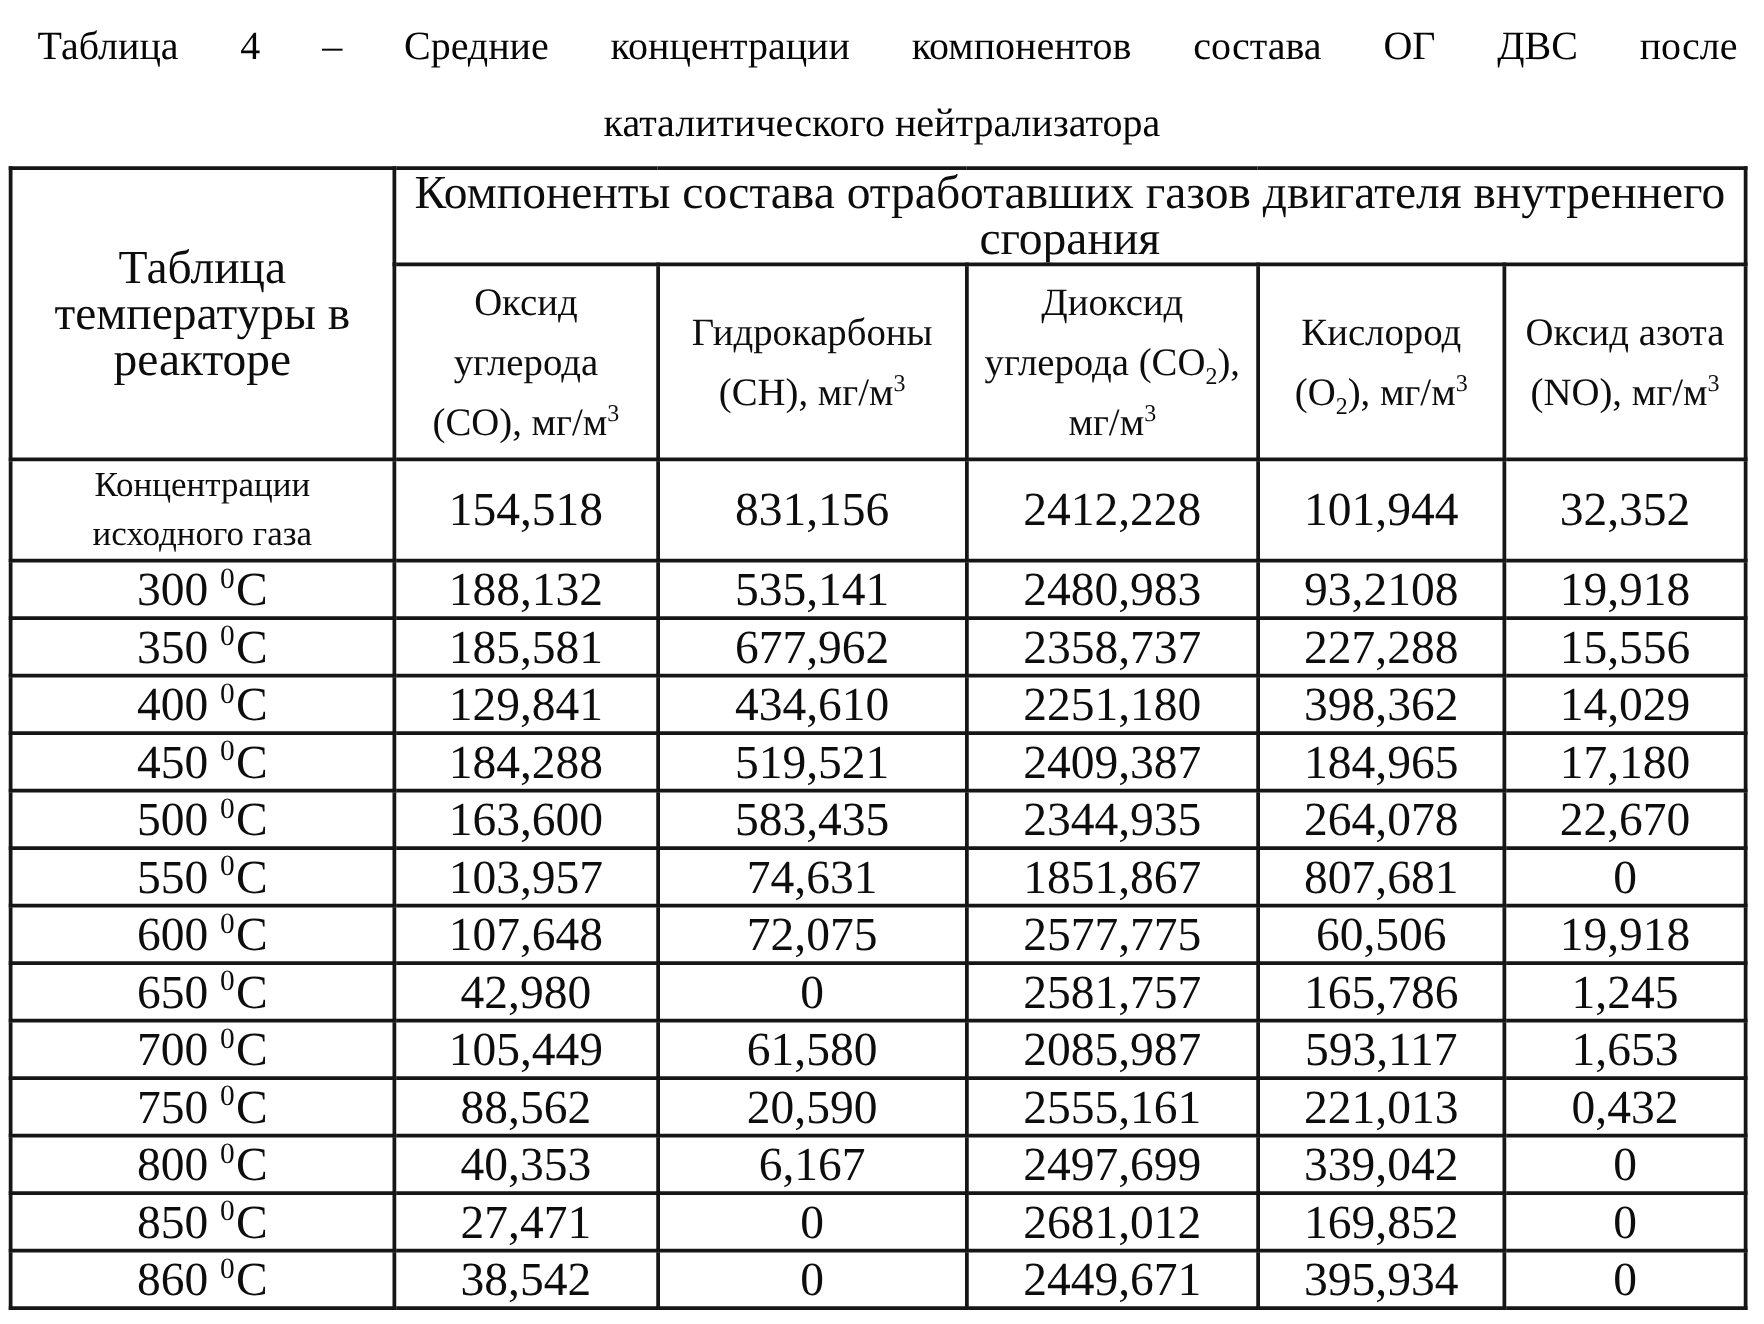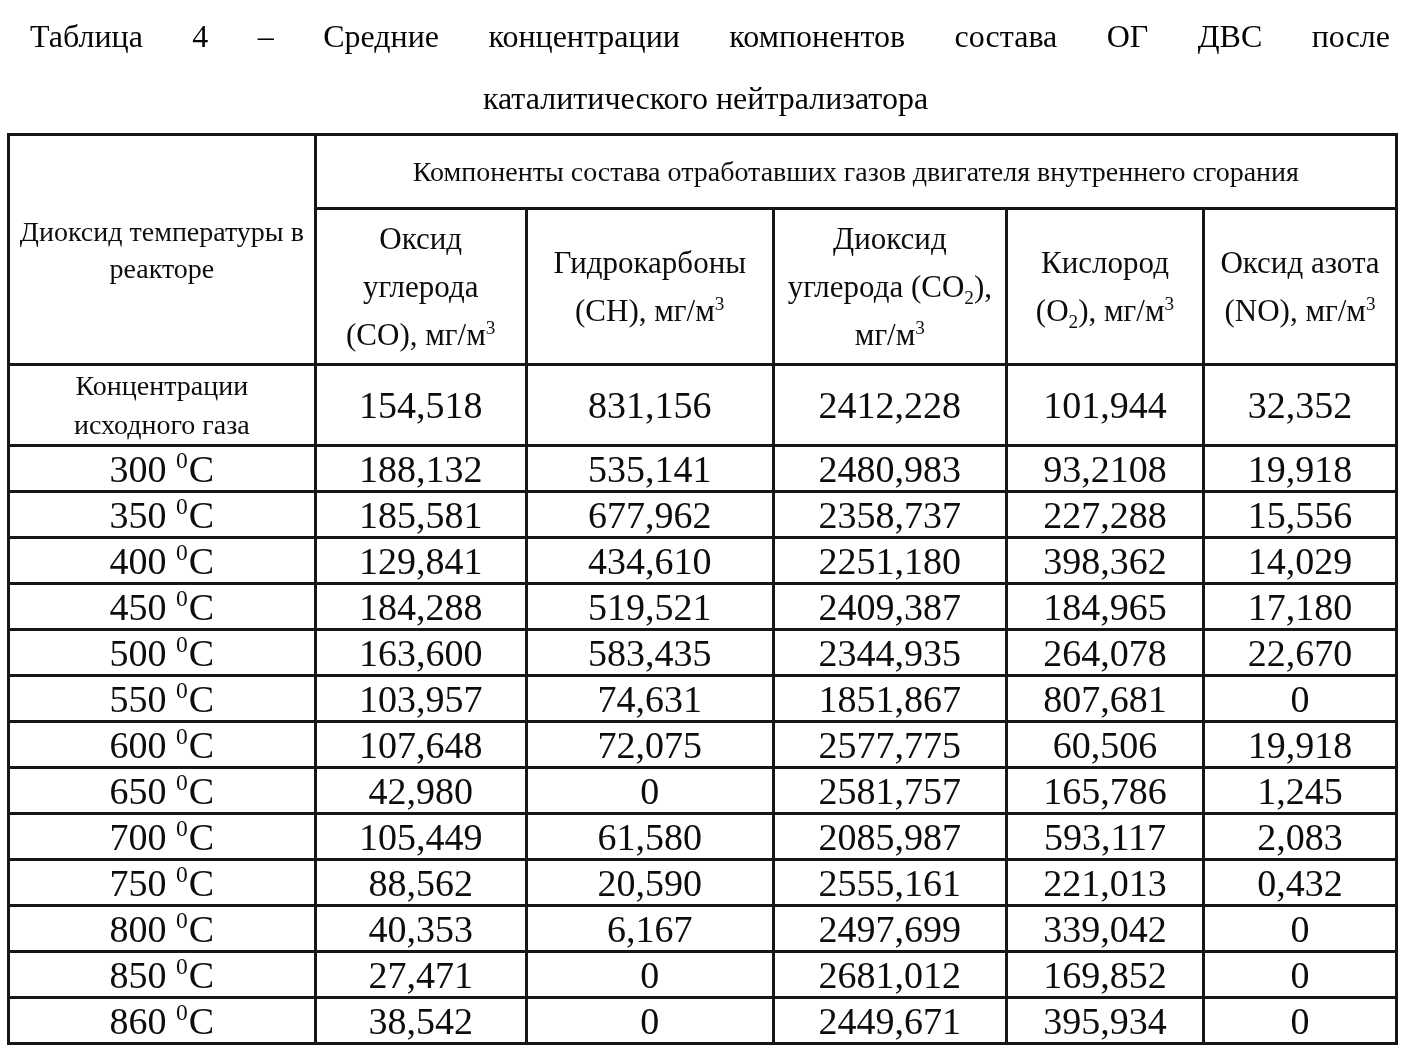--- a/index.html
+++ b/index.html
@@ -38,21 +38,21 @@
   table.main th, table.main td {
     border: 3px solid #161616;
     text-align: center;
     vertical-align: middle;
     font-weight: normal;
     padding: 0 8px;
     overflow: hidden;
   }
   
   tr.group-row { height: 74px; }
-  tr.group-row th { font-size: 28px; line-height: 37px; }
+  tr.group-row th { font-size: 38px; line-height: 37px; }
   tr.sub-row { height: 156px; }
   tr.sub-row th { font-size: 31px; line-height: 48px; }
   th.corner { font-size: 32px; line-height: 51px; }
   
   tbody tr { height: 46px; }
   tbody tr.tall { height: 80px; }
   tbody td { font-size: 38px; line-height: 40px; white-space: nowrap; }
   tbody tr.tall td.row-label { font-size: 28px; line-height: 39px; white-space: normal; }
   sup {
     font-size: 0.62em;
@@ -78,21 +78,21 @@
   <colgroup>
     <col style="width:22.1%">
     <col style="width:15.2%">
     <col style="width:17.8%">
     <col style="width:16.8%">
     <col style="width:14.2%">
     <col style="width:13.9%">
   </colgroup>
   <thead>
     <tr class="group-row">
-      <th class="corner" rowspan="2">Диоксид температуры в реакторе</th>
+      <th class="corner" rowspan="2">Таблица температуры в реакторе</th>
       <th colspan="5">Компоненты состава отработавших газов двигателя внутреннего сгорания</th>
     </tr>
     <tr class="sub-row">
         <th><span>Оксид углерода </span><span>(CO), мг/м<sup>3</sup></span></th>
         <th><span>Гидрокарбоны </span><span>(CH), мг/м<sup>3</sup></span></th>
         <th><span>Диоксид углерода </span><span>(CO<sub>2</sub>), мг/м<sup>3</sup></span></th>
         <th><span>Кислород </span><span>(O<sub>2</sub>), мг/м<sup>3</sup></span></th>
         <th><span>Оксид азота </span><span>(NO), мг/м<sup>3</sup></span></th>
       </tr>
   </thead>
@@ -168,21 +168,21 @@
         <td>2581,757</td>
         <td>165,786</td>
         <td>1,245</td>
       </tr>
       <tr>
         <td class="row-label">700&nbsp;<sup>0</sup>С</td>
         <td>105,449</td>
         <td>61,580</td>
         <td>2085,987</td>
         <td>593,117</td>
-        <td>2,083</td>
+        <td>1,653</td>
       </tr>
       <tr>
         <td class="row-label">750&nbsp;<sup>0</sup>С</td>
         <td>88,562</td>
         <td>20,590</td>
         <td>2555,161</td>
         <td>221,013</td>
         <td>0,432</td>
       </tr>
       <tr>

